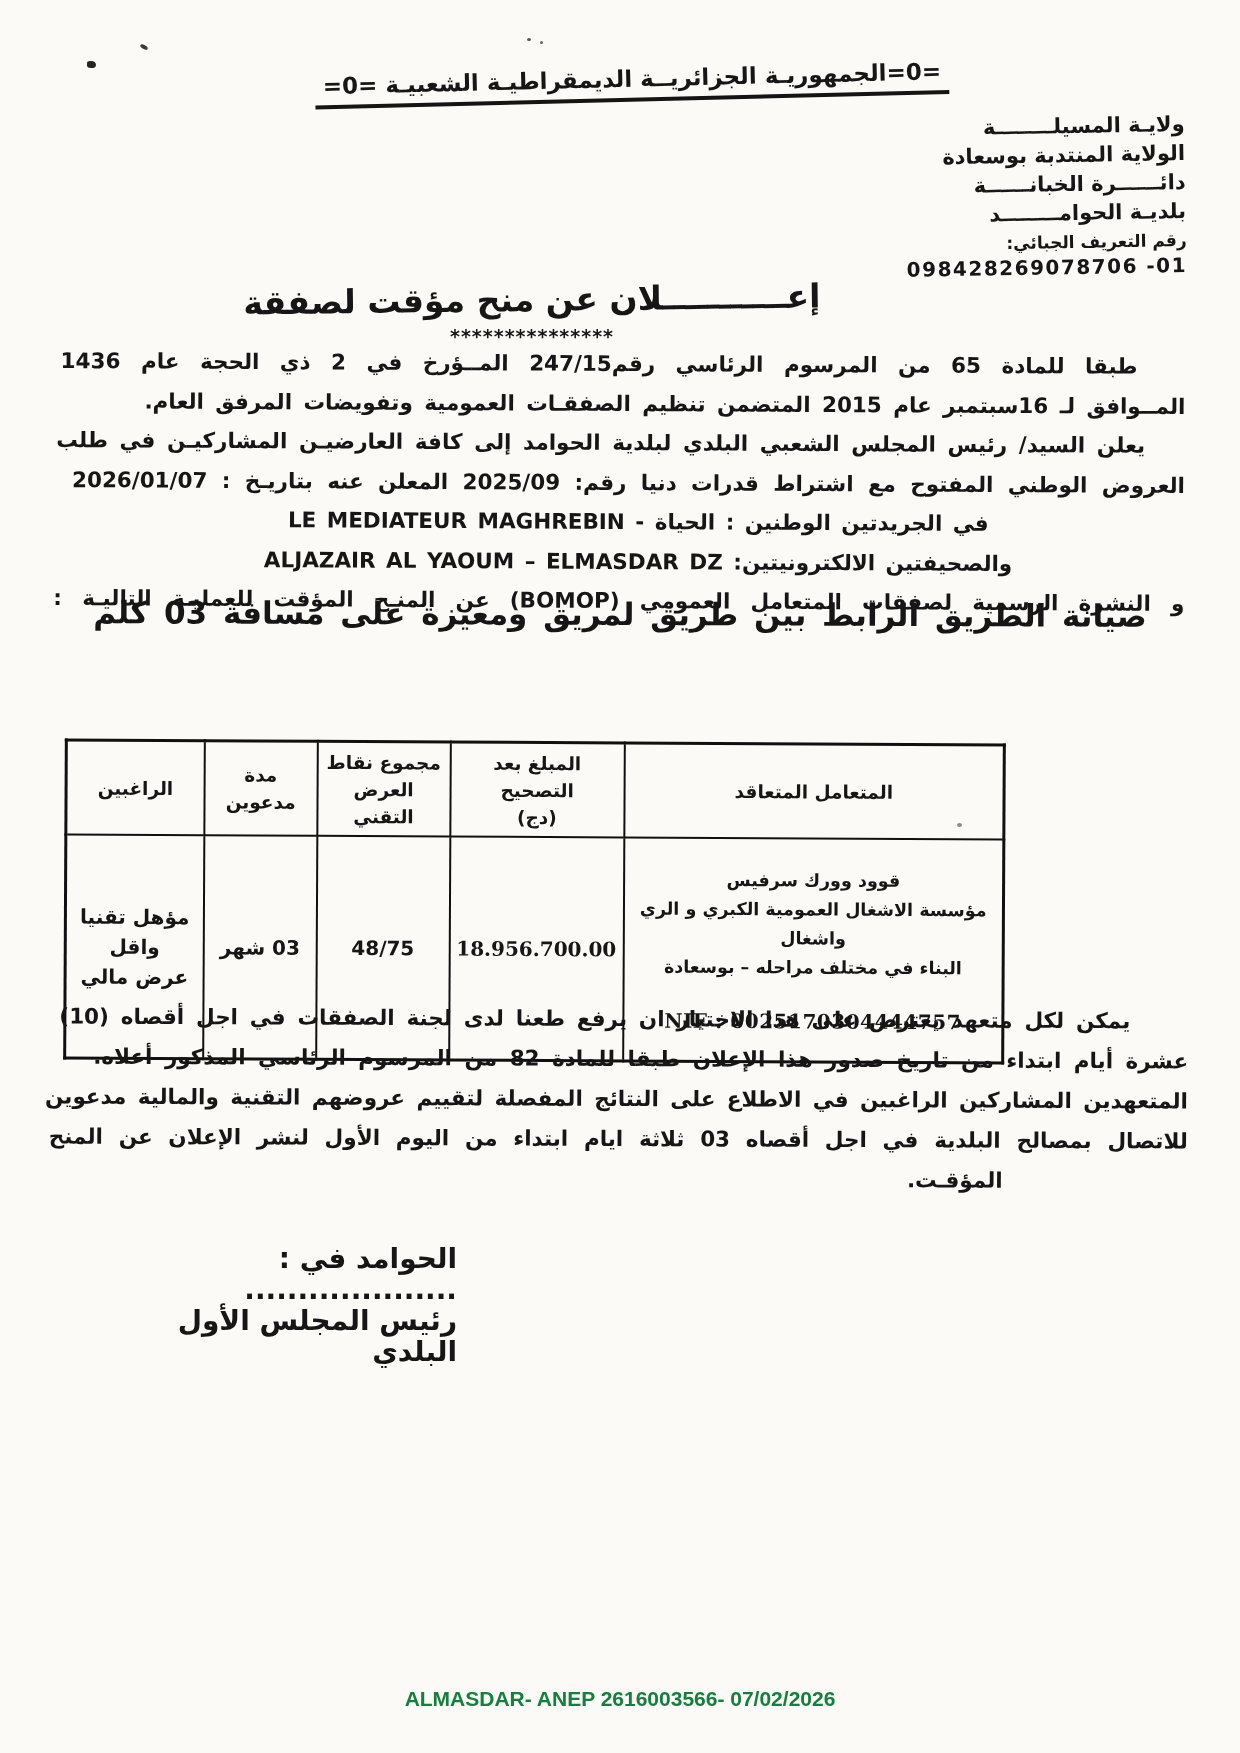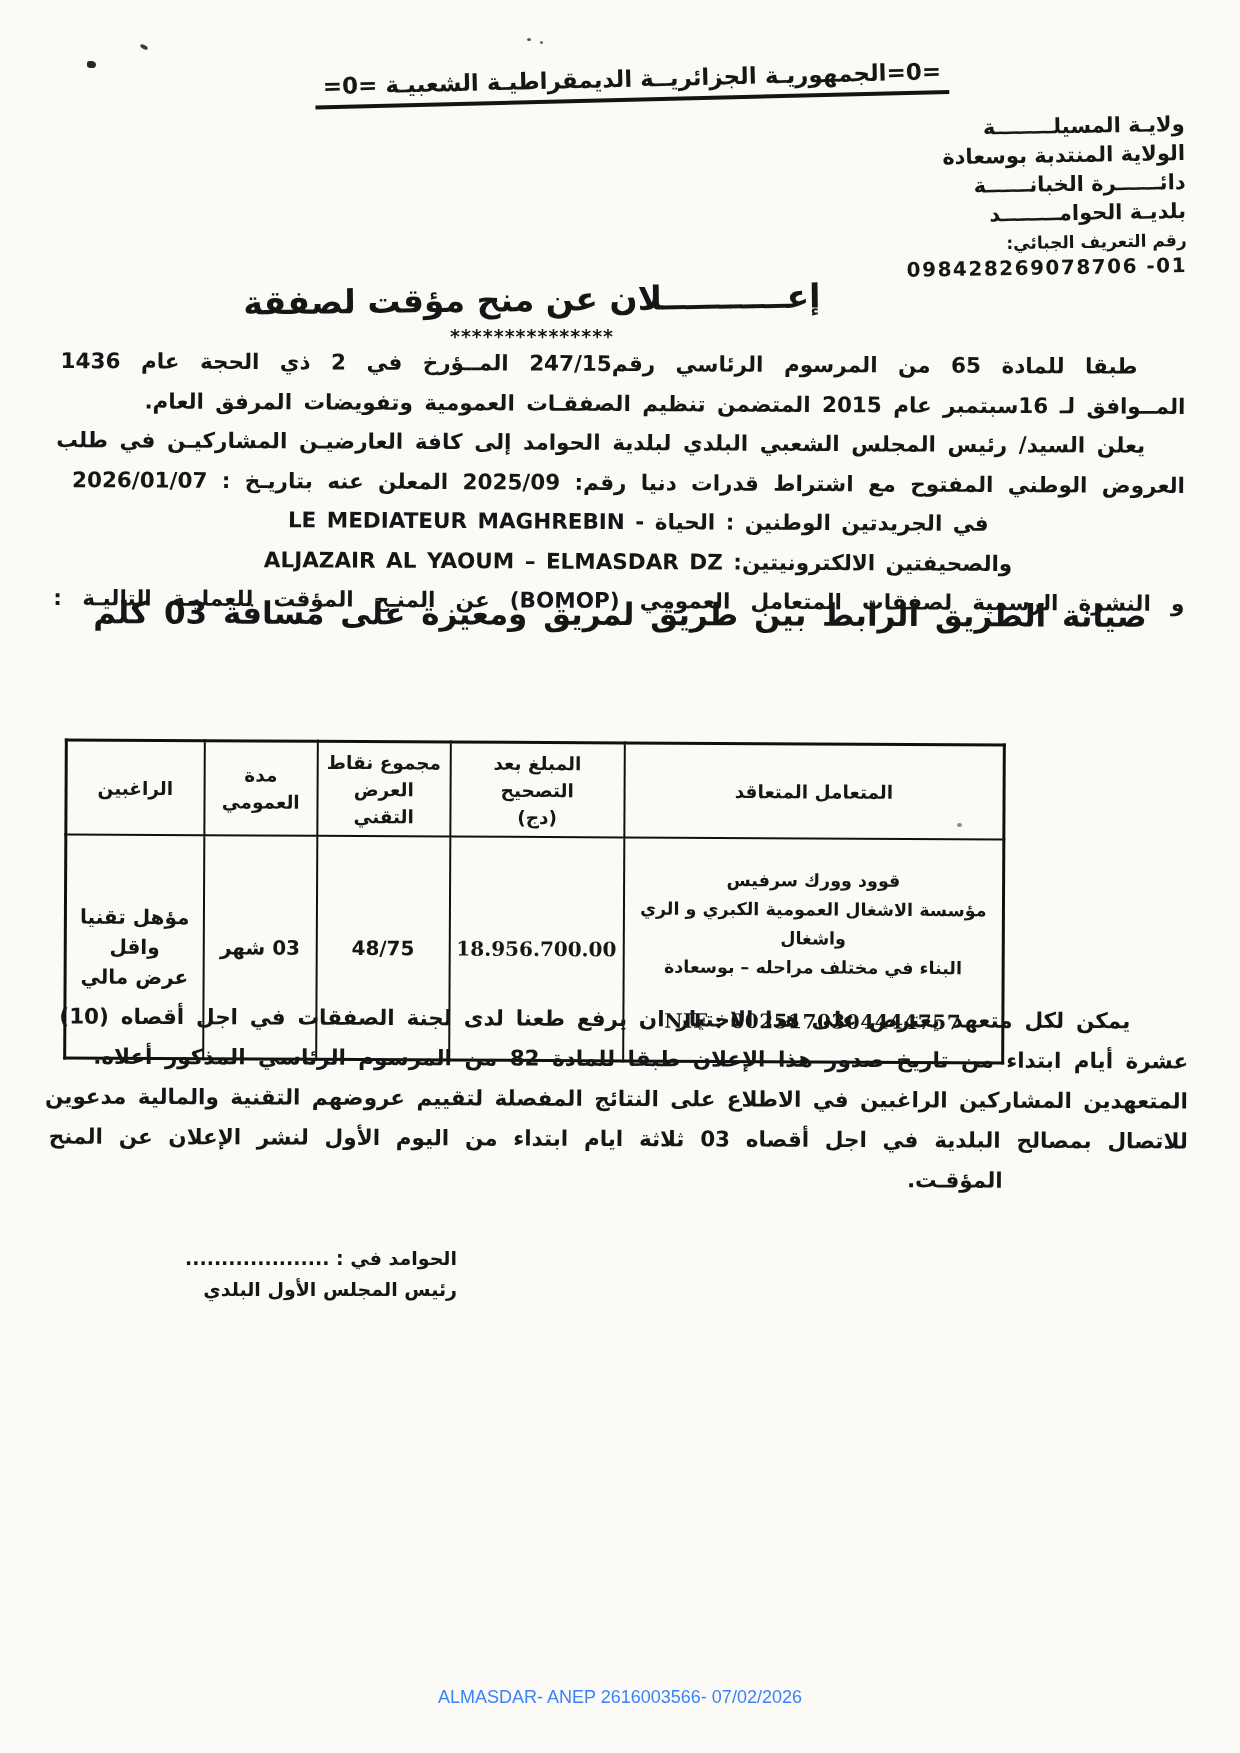--- a/index.html
+++ b/index.html
@@ -83,26 +83,26 @@
              font-size:21.5px; font-weight:bold; line-height:40px; word-spacing:3px;
              transform:rotate(0.25deg); }
   .cline { text-align:justify; text-align-last:justify; }
   .c0 { margin-right:58px; margin-left:14px; }
   .c1 { margin-left:48px; }
   .c3 { margin-left:4px; }
   .c4 { text-align:right; text-align-last:right; margin-right:185px; }
 
   
   .signature { position:absolute; top:1243px; left:133px; width:324px; direction:rtl;
-               text-align:right; font-size:19px; font-weight:bold; line-height:31px; }
+               text-align:right; font-size:28px; font-weight:bold; line-height:31px; }
 
   
   .footer { position:absolute; top:1687px; left:0; right:0; text-align:center;
-            font-size:18px; font-family:"Liberation Sans", sans-serif;
-            color:#3b82f6; direction:ltr; font-weight:400; }
+            font-size:21px; font-family:"Liberation Sans", sans-serif;
+            color:#15803d; direction:ltr; font-weight:700; }
 </style>
 </head>
 <body>
 
 <div class="page">
 
   <span class="speck sp1"></span>
   <span class="speck sp2"></span>
   <span class="speck sp3"></span>
   <span class="speck sp4"></span>
@@ -144,21 +144,21 @@
       <col style="width:114px">
         <col style="width:140px">
     </colgroup>
     <tbody>
         <tr>
       <th>المتعامل المتعاقد</th>
       <th>المبلغ بعد التصحيح
 (دج)</th>
       <th>مجموع نقاط
 العرض التقني</th>
-      <th>مدة العمومي</th>
+      <th>مدة مدعوين</th>
       <th>الراغبين</th>
     </tr>
     <tr class="data-row">
       <td>
         <div class="contractor-ar">قوود وورك سرفيس
 مؤسسة الاشغال العمومية الكبري و الري واشغال
 البناء في مختلف مراحله – بوسعادة</div>
         <div class="contractor-nif">NIF : 0025170304444757</div>
       </td>
       <td class="amount-cell">18.956.700.00</td>

